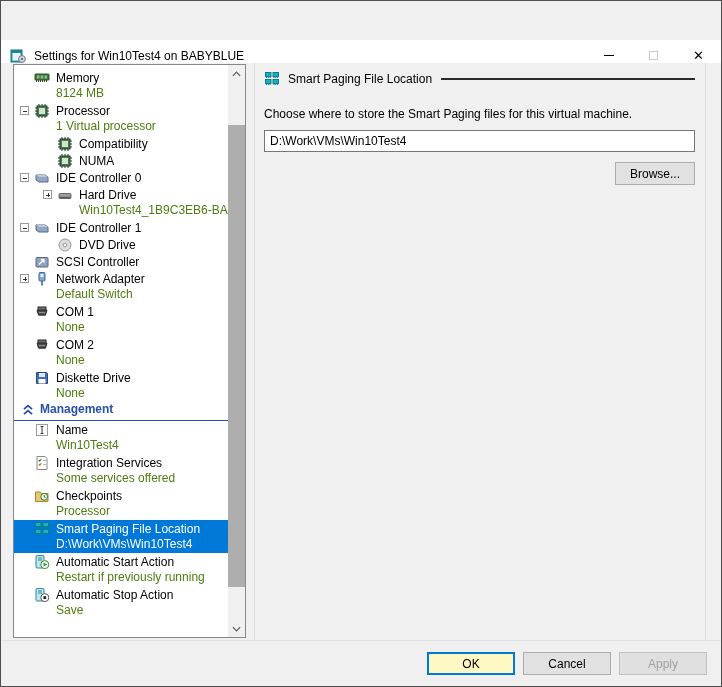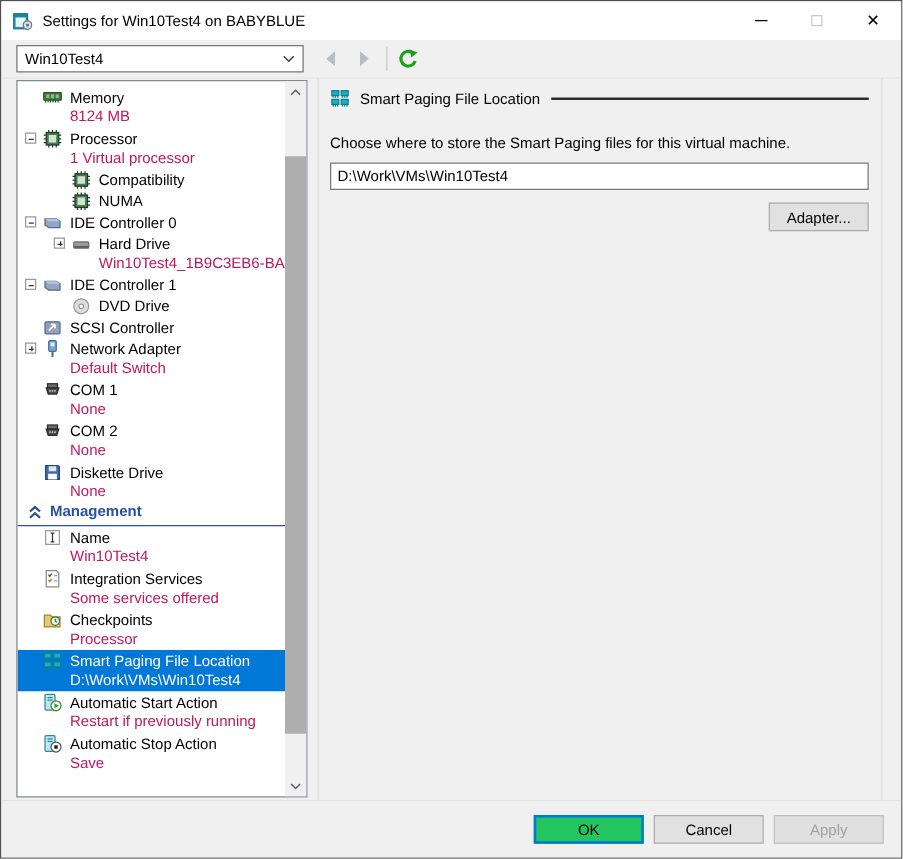--- a/index.html
+++ b/index.html
@@ -1,21 +1,21 @@
 <!DOCTYPE html>
 <html><head>
 <meta charset="utf-8">
 <style>
   * { margin:0; padding:0; box-sizing:border-box; }
   html,body { width:722px; height:687px; }
   body { font-family:"Liberation Sans","DejaVu Sans",sans-serif; font-size:12px; background:#f0f0f0; }
   .window { width:722px; height:687px; border:1px solid #4e4e4e; background:#f0f0f0; position:relative; overflow:hidden; }
 
   
-  .titlebar { height:31px; background:#ffffff; display:flex; align-items:center; }
+  .titlebar { height:31px; background:#ffffff; display:flex; align-items:center;margin-top:39px; }
   .titlebar .appicon { width:16px; height:16px; margin:0 8px 0 9px; flex:0 0 16px; }
   .titlebar .title { font-size:12px; color:#000; flex:1; white-space:nowrap; }
   .winbtns { display:flex; height:31px; }
   .winbtn { width:45px; height:31px; display:flex; align-items:center; justify-content:center; cursor:default; }
   .minglyph { display:block; width:10px; height:1px; background:#000; }
   .maxglyph { display:block; width:9px; height:9px; border:1px solid #c9c9c9; }
   .closeglyph { font-size:13px; color:#000; line-height:1; }
 
   
   .toolbar { height:31px; background:#f0f0f0; display:flex; align-items:center; border-bottom:1px solid #e5e5e5; }
@@ -37,21 +37,21 @@
   .tl { white-space:nowrap; overflow:hidden; }
   .exp { width:9px; height:9px; border:1px solid #989898; background:#fff; position:relative; flex:0 0 9px; margin-right:5px; }
   .exp::before { content:""; position:absolute; left:1.5px; right:1.5px; top:3.5px; height:1px; background:#333; }
   .exp.plus::after { content:""; position:absolute; top:1.5px; bottom:1.5px; left:3.5px; width:1px; background:#333; }
   .lv1 { padding-left:6px; }
   .lv1.noexp { padding-left:20px; }
   .lv2 { padding-left:29px; }
   .lv2.noexp { padding-left:43px; }
   .ticon { width:16px; height:16px; margin-right:6px; flex:0 0 16px; }
   .ticon svg { display:block; width:16px; height:16px; }
-  .sub { font-size:12px; color:#be185d; height:16px; line-height:15px; padding-left:42px; white-space:nowrap; overflow:hidden; }
+  .sub { font-size:12px; color:#4d7c0f; height:16px; line-height:15px; padding-left:42px; white-space:nowrap; overflow:hidden; }
   .sub.s2 { padding-left:65px; }
   .mgmt { display:flex; align-items:flex-start; height:19px; padding-left:6px; color:#2851a3; font-weight:bold; border-bottom:1px solid #2851a3; }
   .mgmt .ticon { margin-right:4px; }
   .selwrap { background:#0078d7; }
   .selwrap .r, .selwrap .sub { color:#fff; }
 
   
   .vscroll { width:17px; background:#f0f0f0; position:relative; flex:0 0 17px; }
   .sbtn { position:absolute; left:0; width:17px; height:17px; display:flex; align-items:center; justify-content:center; }
   .sbtn.up { top:0; } .sbtn.down { bottom:0; }
@@ -65,21 +65,21 @@
   .phead .rule { flex:1; height:2px; background:#2b2b2b; margin-left:9px; }
   .pdesc { margin-top:20px; color:#000; }
   .pathinput { margin-top:9px; width:431px; height:22px; border:1px solid #767676; background:#fff; padding:0 5px; font-family:"Liberation Sans","DejaVu Sans",sans-serif; font-size:12px; color:#000; }
   .browserow { margin-top:10px; width:431px; display:flex; justify-content:flex-end; }
   .btn { height:23px; background:#e1e1e1; border:1px solid #adadad; font-family:"Liberation Sans","DejaVu Sans",sans-serif; font-size:12px; color:#000; }
   .browsebtn { width:80px; }
 
   
   .footer { position:absolute; left:0; right:0; bottom:0; height:46px; background:#f0f0f0; border-top:1px solid #e2e2e2; display:flex; align-items:center; justify-content:flex-end; padding-right:14px; }
   .fbtn { width:88px; height:23px; margin-left:8px; }
-  .fbtn.ok { border:2px solid #0078d7; background:#22c55e; }
+  .fbtn.ok { border:2px solid #0078d7; background:#fef9c3; }
   .fbtn.disabled { color:#a0a0a0; background:#e0e0e0; border-color:#bfbfbf; }
 </style>
 </head>
 <body>
 
 <div class="window">
 
   <div class="titlebar">
     <span class="appicon">
       <svg viewBox="0 0 16 16">
@@ -415,21 +415,21 @@
                 <path d="M2.5 5.5v1.6M4.3 5.5v1.6M6.1 5.5v1.6M10 5.5v1.6M11.8 5.5v1.6M13.6 5.5v1.6M2.5 12.5v1.6M4.3 12.5v1.6M6.1 12.5v1.6M10 12.5v1.6M11.8 12.5v1.6M13.6 12.5v1.6"></path>
               </g>
             </svg>
           </span>
         <span class="ptitle">Smart Paging File Location</span>
         <span class="rule"></span>
       </div>
       <div class="pdesc">Choose where to store the Smart Paging files for this virtual machine.</div>
       <input class="pathinput" type="text" value="D:\Work\VMs\Win10Test4" style="">
       <div class="browserow">
-        <button class="btn browsebtn">Adapter...</button>
+        <button class="btn browsebtn">Browse...</button>
       </div>
     </div>
   </div>
 
   <div class="footer">
     <button class="btn fbtn ok">OK</button>
     <button class="btn fbtn">Cancel</button>
     <button class="btn fbtn disabled" disabled="">Apply</button>
   </div>
 

